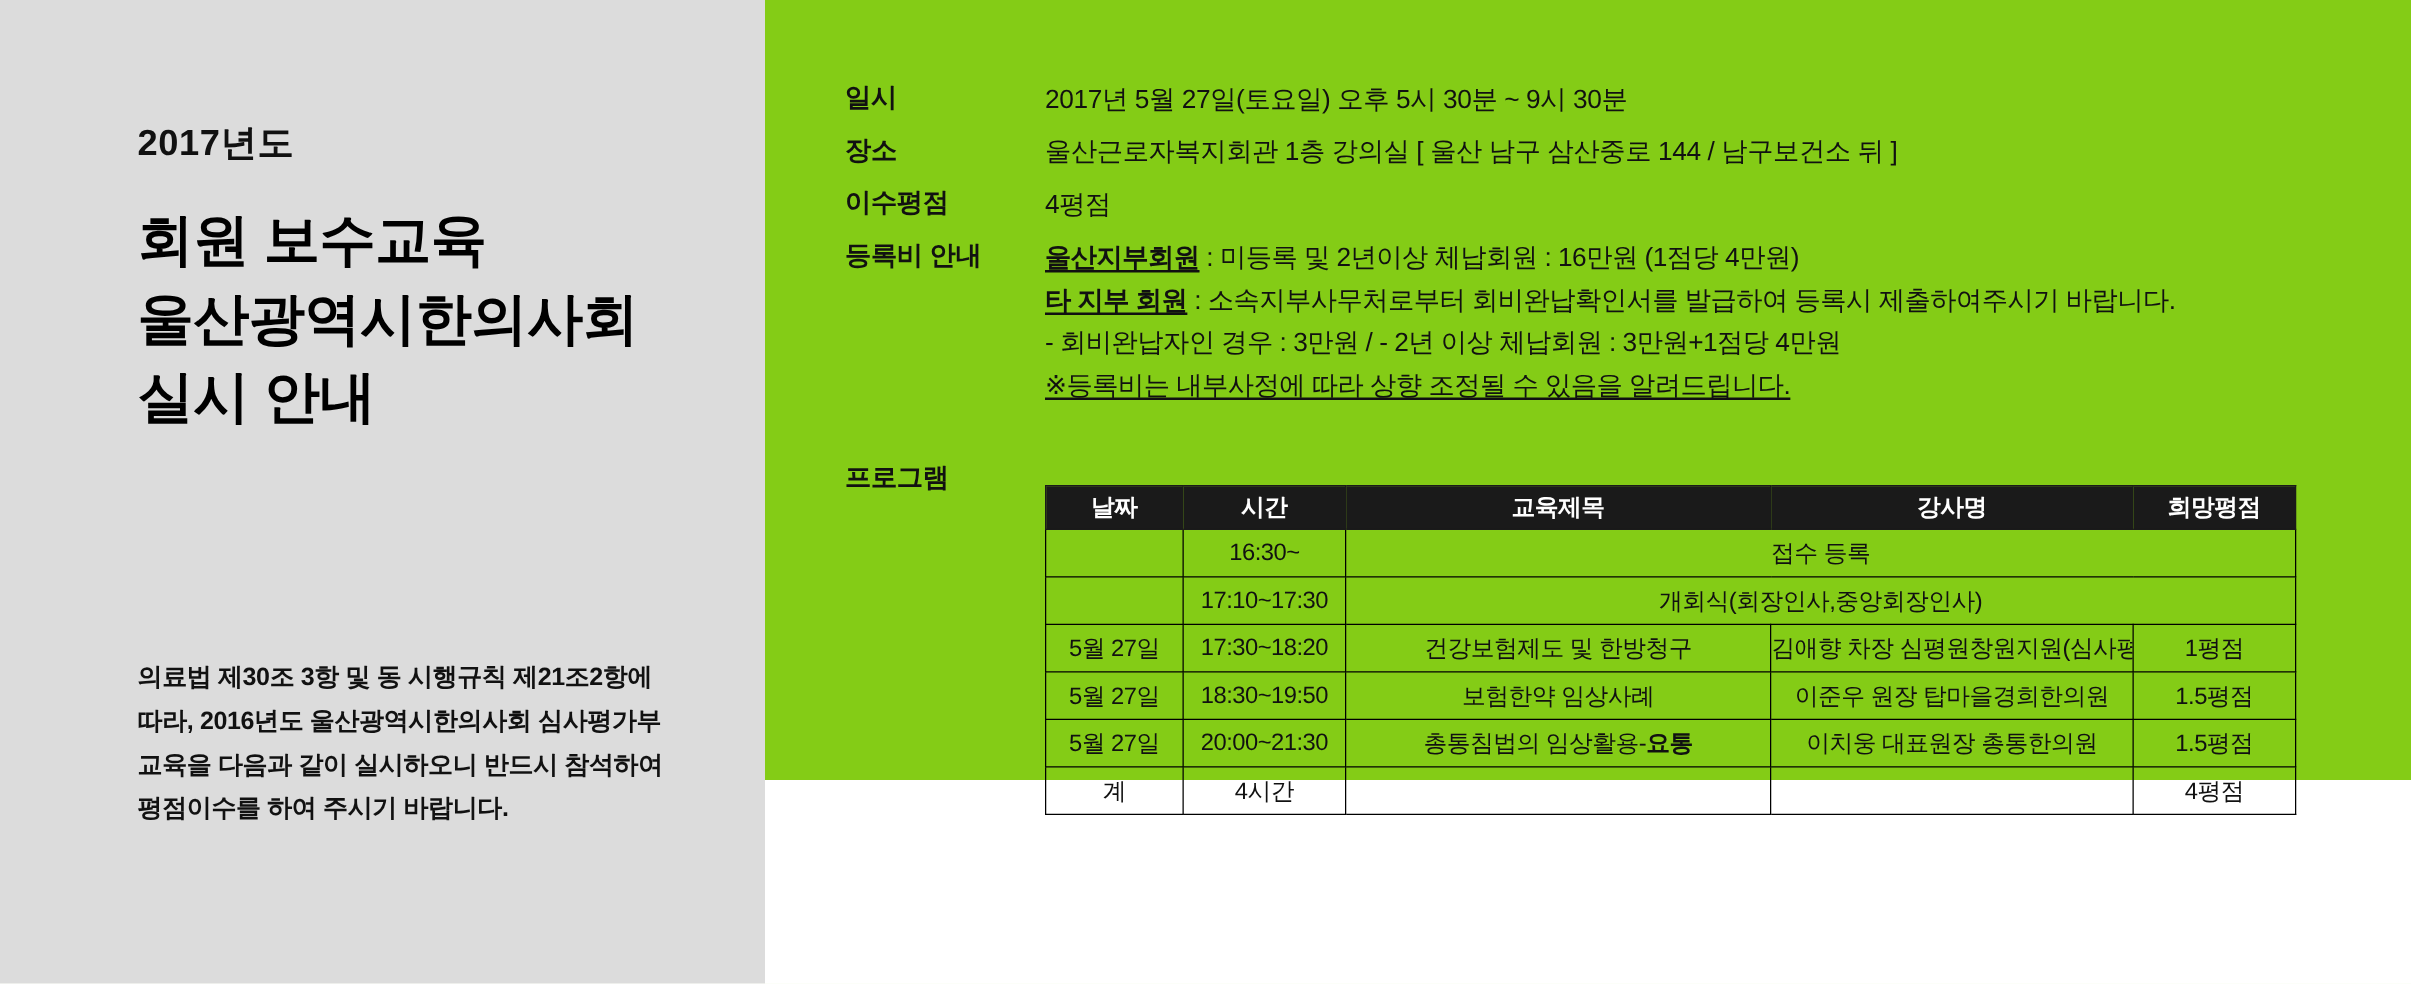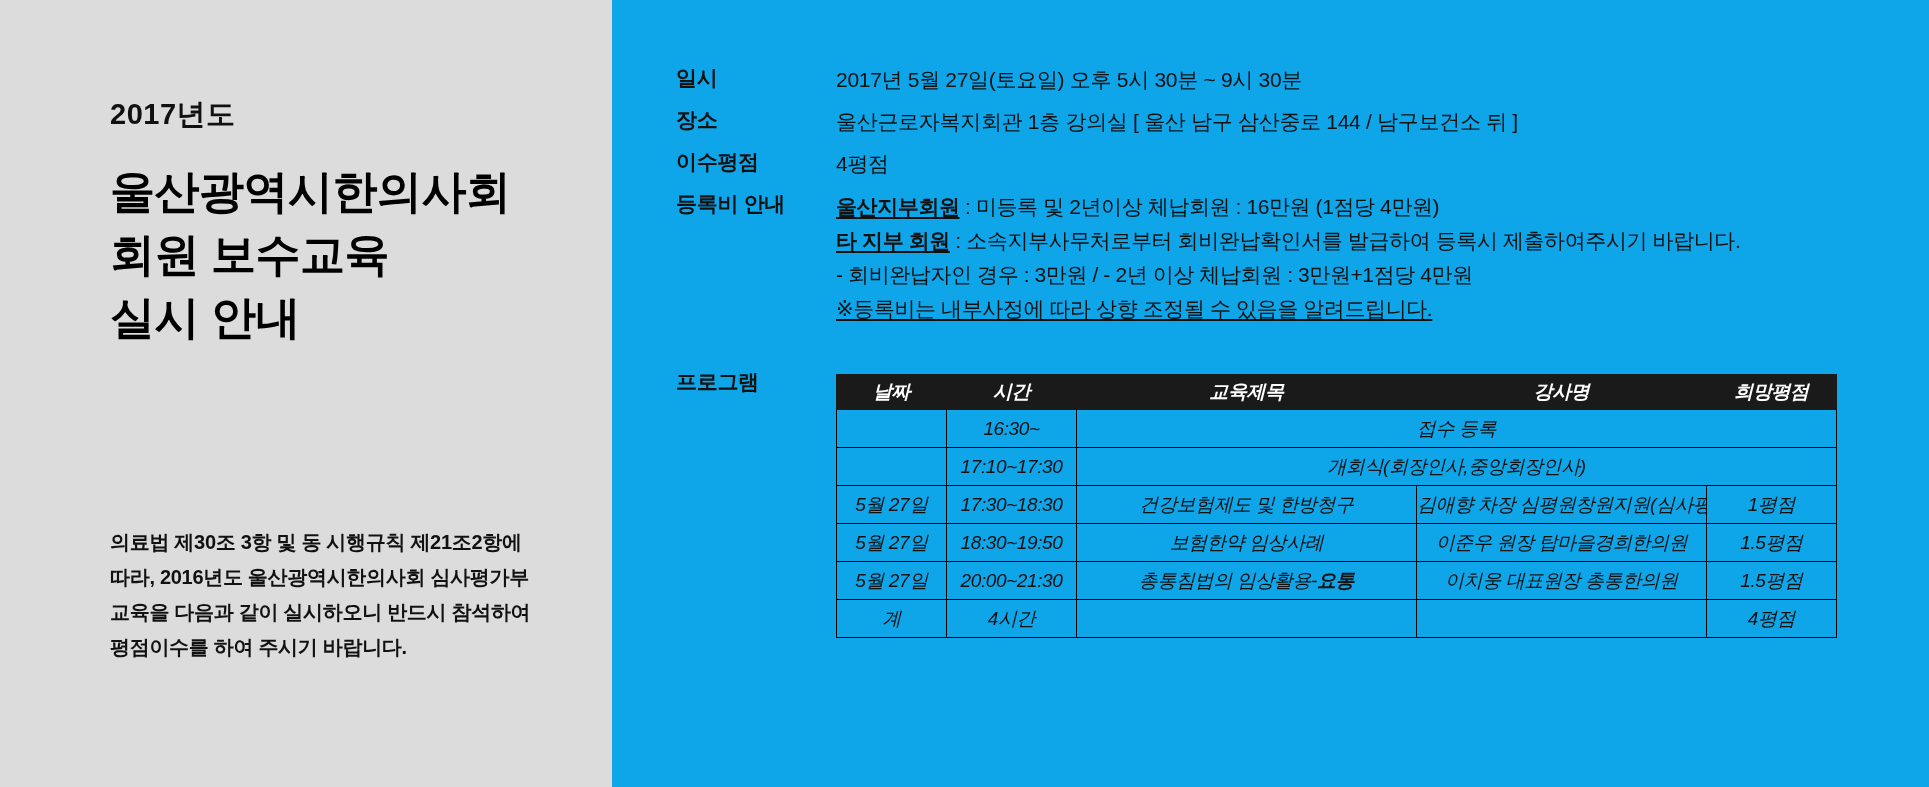--- a/index.html
+++ b/index.html
@@ -69,22 +69,22 @@
     letter-spacing: -0.3px;
   }
   #left-note .nline { display: block; white-space: nowrap; }
 
   
   #right-panel {
     position: absolute;
     left: 612px;
     top: 0;
     width: 1317px;
-    height: 787px;
-    background: #0ea5e9;
+    height: 624px;
+    background: #84cc16;
   }
   .info-row {
     position: absolute;
     left: 64px;
     width: 1240px;
     display: flex;
     align-items: flex-start;
   }
   .info-label {
     width: 160px;
@@ -116,23 +116,22 @@
     white-space: nowrap;
     letter-spacing: -0.4px;
   }
   .u { text-decoration: underline; text-underline-offset: 3px; }
   .b { font-weight: 700; }
 
   
   #program-table-wrap {
     position: absolute;
     left: 224px;
-    top: 374px;
+    top: 388px;
     width: 1000px;
-    font-style: italic;
   }
   table.program {
     border-collapse: collapse;
     width: 1000px;
     table-layout: fixed;
   }
   table.program th,
   table.program td {
     border: 1px solid #000000;
     font-size: 19px;
@@ -165,22 +164,22 @@
 </head>
 <body>
 
 <div id="poster">
 
   <div id="left-panel">
     <div id="left-inner">
       <div id="year-line">2017년도</div>
 
       <div id="main-title">
+        <span class="tline">회원 보수교육</span>
         <span class="tline">울산광역시한의사회</span>
-        <span class="tline">회원 보수교육</span>
         <span class="tline">실시 안내</span>
       </div>
 
       <div id="left-note">
         <span class="nline">의료법 제30조 3항 및 동 시행규칙 제21조2항에</span>
         <span class="nline">따라, 2016년도 울산광역시한의사회 심사평가부</span>
         <span class="nline">교육을 다음과 같이 실시하오니 반드시 참석하여</span>
         <span class="nline">평점이수를 하여 주시기 바랍니다.</span>
       </div>
     </div>
@@ -241,21 +240,21 @@
             <td>16:30~</td>
             <td class="wide" colspan="3">접수 등록</td>
           </tr>
           <tr>
             <td></td>
             <td>17:10~17:30</td>
             <td class="wide" colspan="3">개회식(회장인사,중앙회장인사)</td>
           </tr>
           <tr>
             <td>5월 27일</td>
-            <td>17:30~18:30</td>
+            <td>17:30~18:20</td>
             <td>건강보험제도 및 한방청구</td>
             <td>김애향 차장 심평원창원지원(심사평가부)</td>
             <td>1평점</td>
           </tr>
           <tr>
             <td>5월 27일</td>
             <td>18:30~19:50</td>
             <td>보험한약 임상사례</td>
             <td>이준우 원장 탑마을경희한의원</td>
             <td>1.5평점</td>

